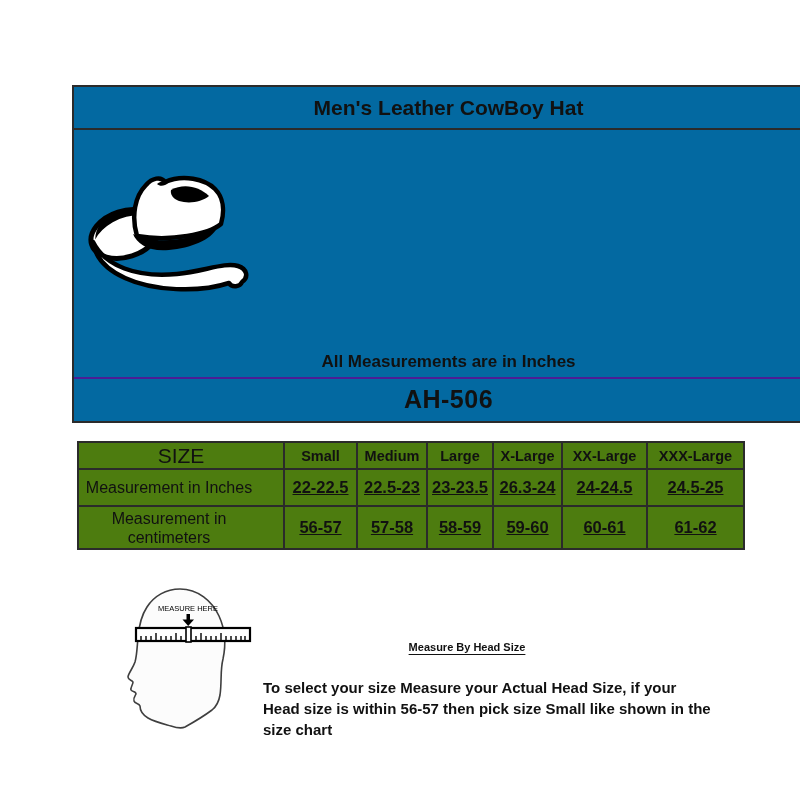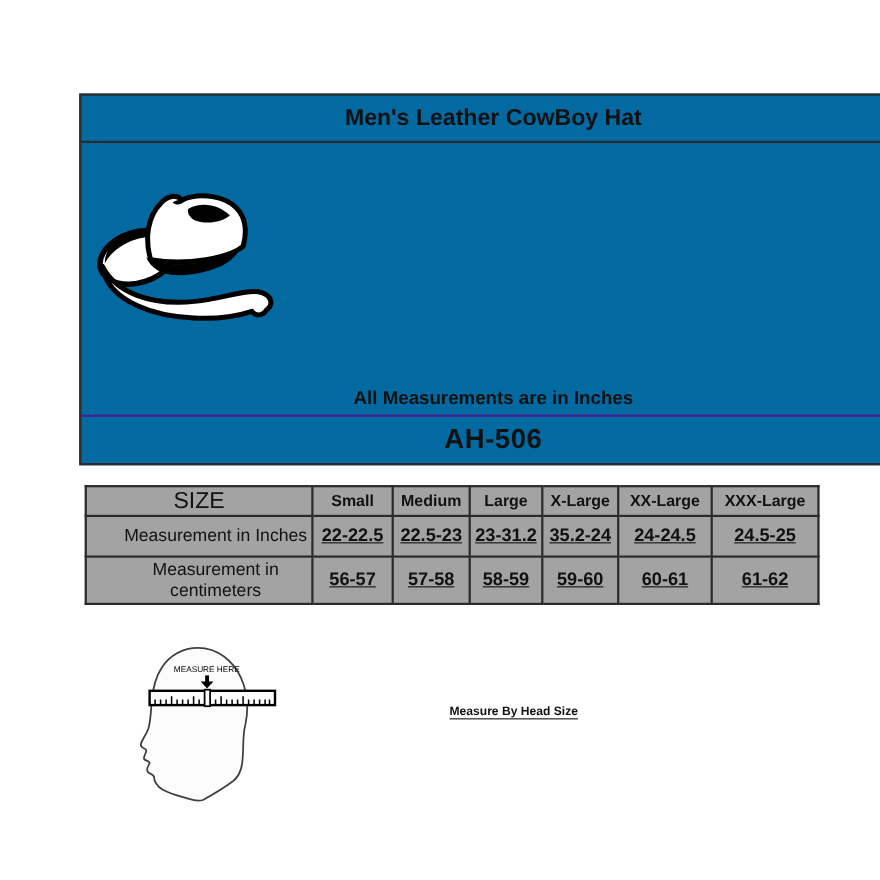--- a/index.html
+++ b/index.html
@@ -31,34 +31,34 @@
     text-align:center; font-size:17px; font-weight:bold;
   }
   .model-row {
     height:40px; display:flex; align-items:center; justify-content:center;
     font-size:25px; font-weight:bold; letter-spacing:0.5px;
   }
 
   
   table.size-table {
     position:absolute; left:77px; top:441px; width:666px;
-    border-collapse:collapse; table-layout:fixed; background:#a3a3a3;
+    border-collapse:collapse; table-layout:fixed; background:#4d7c0f;
   }
   table.size-table td {
     border:2px solid #2b2b2b; text-align:center; vertical-align:middle;
     overflow:hidden;
   }
   tr.hdr-row td { height:27px; font-size:14.5px; font-weight:bold; }
   tr.hdr-row td.size-cell { font-size:21px; font-weight:normal; }
   tr.data-row-1 td { height:37px; }
   tr.data-row-2 td { height:43px; }
   td.row-label {
     text-align:left; font-size:16px; font-weight:normal; padding-left:5px;
   }
-  td.row-label .wrap { max-width:170px; line-height:19px;margin-left:27px; }
+  td.row-label .wrap { max-width:170px; line-height:19px; }
   td.val { font-size:16.5px; font-weight:bold;text-decoration:underline; }
 
   
   .howto-title {
     position:absolute; left:252px; top:579px; width:400px;
     text-align:center; font-size:26px; font-weight:bold;
     text-decoration:underline; text-underline-offset:4px;
   }
   .measure-by {
     position:absolute; left:267px; top:641px; width:400px;
@@ -138,22 +138,22 @@
         <td>X-Large</td>
         <td>XX-Large</td>
         <td>XXX-Large</td>
       </tr>
       <tr class="data-row-1">
         <td class="row-label">
           <div class="wrap">Measurement in Inches</div>
         </td>
         <td class="val">22-22.5</td>
         <td class="val">22.5-23</td>
-        <td class="val">23-31.2</td>
-        <td class="val">35.2-24</td>
+        <td class="val">23-23.5</td>
+        <td class="val">26.3-24</td>
         <td class="val">24-24.5</td>
         <td class="val">24.5-25</td>
       </tr>
       <tr class="data-row-2">
         <td class="row-label">
           <div class="wrap">Measurement in centimeters</div>
         </td>
         <td class="val">56-57</td>
         <td class="val">57-58</td>
         <td class="val">58-59</td>
@@ -193,14 +193,15 @@
              M102,58 v-4 M107,58 v-4 M112,58 v-4 M117,58 v-4 M121,58 v-4" stroke="#000" stroke-width="1.4" fill="none"></path>
     <rect x="62" y="45" width="5" height="15" fill="#ffffff" stroke="#000" stroke-width="1.6"></rect>
 
     <text x="64" y="29" text-anchor="middle" font-size="7.5" font-family="Liberation Sans, sans-serif" fill="#000">MEASURE HERE</text>
     <rect x="62.5" y="32" width="3.5" height="7" fill="#000"></rect>
     <path d="M64.2,44 L58.5,37.5 L70,37.5 Z" fill="#000"></path>
   </svg>
 
   <div class="measure-by">Measure By Head Size</div>
 
+  <div class="howto-text">To select your size Measure your Actual Head Size, if your Head size is within 56-57 then pick size Small like shown in the size chart</div>
 
 </div>
 
 </body></html>

